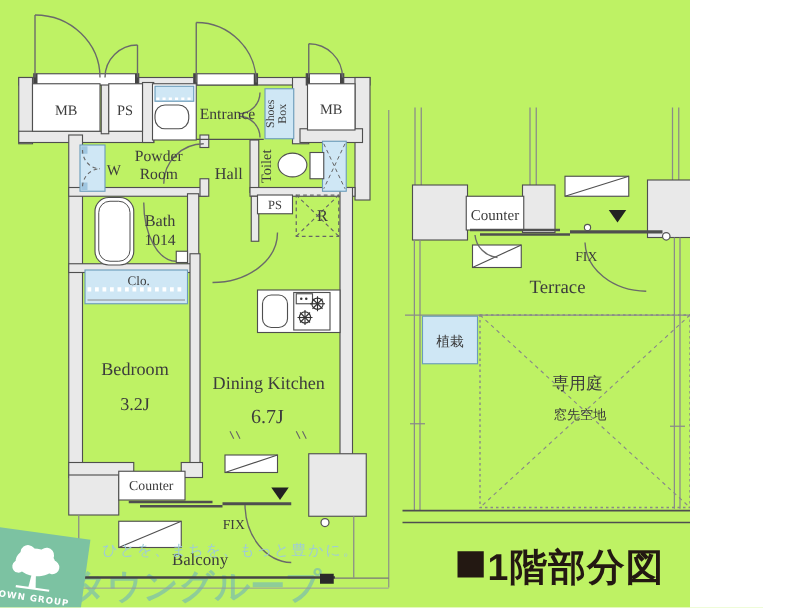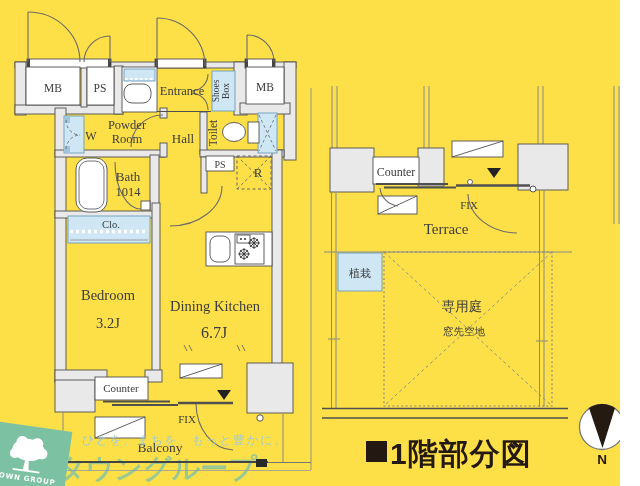--- a/index.html
+++ b/index.html
@@ -1,16 +1,16 @@
 <!DOCTYPE html>
 <html><head>
 <meta charset="utf-8">
 <style>
   html,body{margin:0;padding:0;background:#fff;}
-  #stage{position:relative;width:620px;height:486px;overflow:hidden;background:#fde047;text-align:center;}
+  #stage{position:relative;width:552px;height:486px;overflow:hidden;background:#bef264;text-align:center;}
   svg{position:absolute;left:0;top:0;}
   .wall{fill:#e9e9e9;stroke:#4f4f4f;stroke-width:0.9;}
   .room{fill:#ffffff;stroke:#4f4f4f;stroke-width:0.9;}
   .blue{fill:#cfe7f5;stroke:#6b9cba;stroke-width:0.9;}
   .ln{stroke:#4f4f4f;fill:none;}
   .thin{stroke:#8a8a8a;fill:none;}
   .dash{stroke:#666;fill:none;stroke-dasharray:3,2.5;}
   .arc{stroke:#6a6a6a;fill:none;stroke-width:1.1;}
   .lbl{font-family:"Liberation Serif","DejaVu Serif",serif;fill:#3c3c3c;}
   .cap{font-family:"Liberation Sans","DejaVu Sans",sans-serif;font-weight:bold;fill:#231812;}

